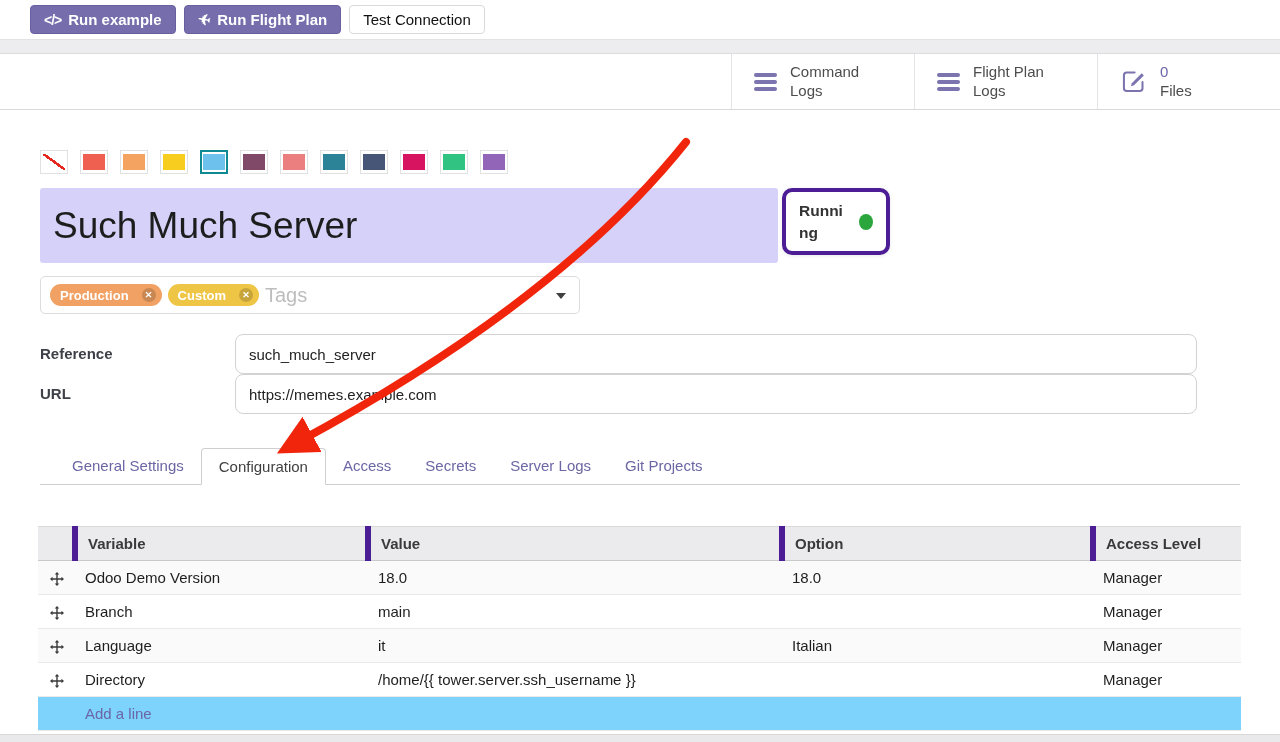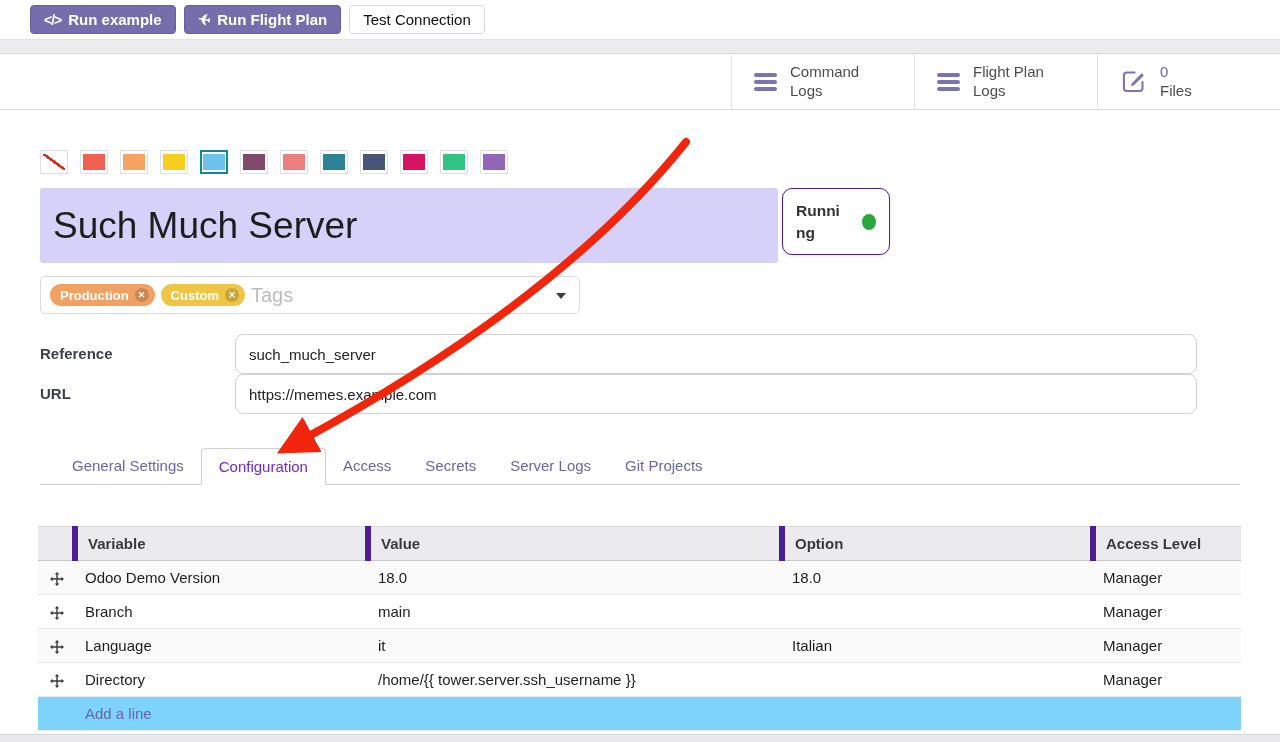--- a/index.html
+++ b/index.html
@@ -39,52 +39,52 @@
   .swatch-inner { width:22px; height:16px; display:block; }
   .swatch.selected { border:2px solid #0f8a92; }
   .swatch.none .swatch-inner {
     background:linear-gradient(to top right, transparent 46%, #e4281e 46%, #e4281e 56%, transparent 56%);
   }
 
   .title-row { margin-top:14px; display:flex; align-items:flex-start; gap:4px; height:75px; }
   .title-box { width:738px; height:75px; background:#d5d1f9; border-radius:3px;
                display:flex; align-items:center; padding-left:13px; }
   .title-text { font-size:37px; color:#1d1d1d; }
-  .status-box { width:108px; height:67px; background:#fff; border:1px solid #4c1d95;
+  .status-box { width:108px; height:67px; background:#fff; border:4px solid #4c1d95;
                 border-radius:10px; box-shadow:0 1px 4px rgba(0,0,0,.09);
                 display:flex; align-items:center; padding:0 13px; }
   .status-text { font-size:15.5px; font-weight:bold; color:#333; width:52px;
                  word-break:break-all; line-height:1.4; }
   .status-dot { width:14px; height:16px; border-radius:50%; margin-left:auto; }
 
   .tags-box { margin-top:13px; width:540px; height:38px; border:1px solid #dcdcdc; border-radius:5px;
               display:flex; align-items:center; padding:0 38px 0 9px; position:relative; cursor:text; }
   .tag-pills { display:flex; gap:6px; }
   .tag-pill { height:22px; border-radius:11px; padding:0 6px 0 10px; display:inline-flex;
-              align-items:center; gap:6px; color:#fff; font-size:13px; font-weight:bold; }
+              align-items:center; gap:13px; color:#fff; font-size:13px; font-weight:bold; }
   .tag-remove { width:14px; height:14px; border-radius:50%; background:rgba(0,0,0,.16);
                 display:flex; align-items:center; justify-content:center;
                 font-size:9px; font-weight:bold; color:#fff; cursor:pointer; }
   .tags-placeholder { color:#bdbdbd; font-size:20px; margin-left:6px; }
   .caret-down { position:absolute; right:13px; top:16px; width:0; height:0;
                 border-left:5px solid transparent; border-right:5px solid transparent;
                 border-top:6px solid #3f3f3f; }
 
   .fields { margin-top:20px; }
   .field-row { display:flex; margin-bottom:0; }
   .field-label { width:195px; font-size:15px; font-weight:bold; color:#3e4147; padding-top:11px; }
   .field-input { width:962px; height:40px; border:1px solid #d2d2d2; border-radius:8px;
                  padding:0 13px; font-size:15px; color:#222;
                  font-family:"Liberation Sans", sans-serif; outline:none; background:#fff; }
 
   
   .tabs { margin-top:34px; display:flex; border-bottom:1px solid #cfcfcf; padding-left:15px; }
   .tab { padding:9px 17px; font-size:15px; color:#6b66a4; cursor:pointer; margin-bottom:-1px; }
   .tab.active { background:#fff; border:1px solid #cfcfcf; border-bottom:1px solid #fff;
-                border-radius:4px 4px 0 0; color:#6d28d9; }
+                border-radius:4px 4px 0 0; color:#404040; }
 
   
   .config-table { margin-top:41px; margin-left:-2px; width:1203px;
                   border-collapse:collapse; table-layout:fixed; font-size:15px; }
   .config-table col.c-handle { width:37px; }
   .config-table col.c-var    { width:293px; }
   .config-table col.c-val    { width:414px; }
   .config-table col.c-opt    { width:311px; }
   .config-table col.c-acc    { width:148px; }
   .config-table thead th { background:#ebebee; border-top:1px solid #dadada;

